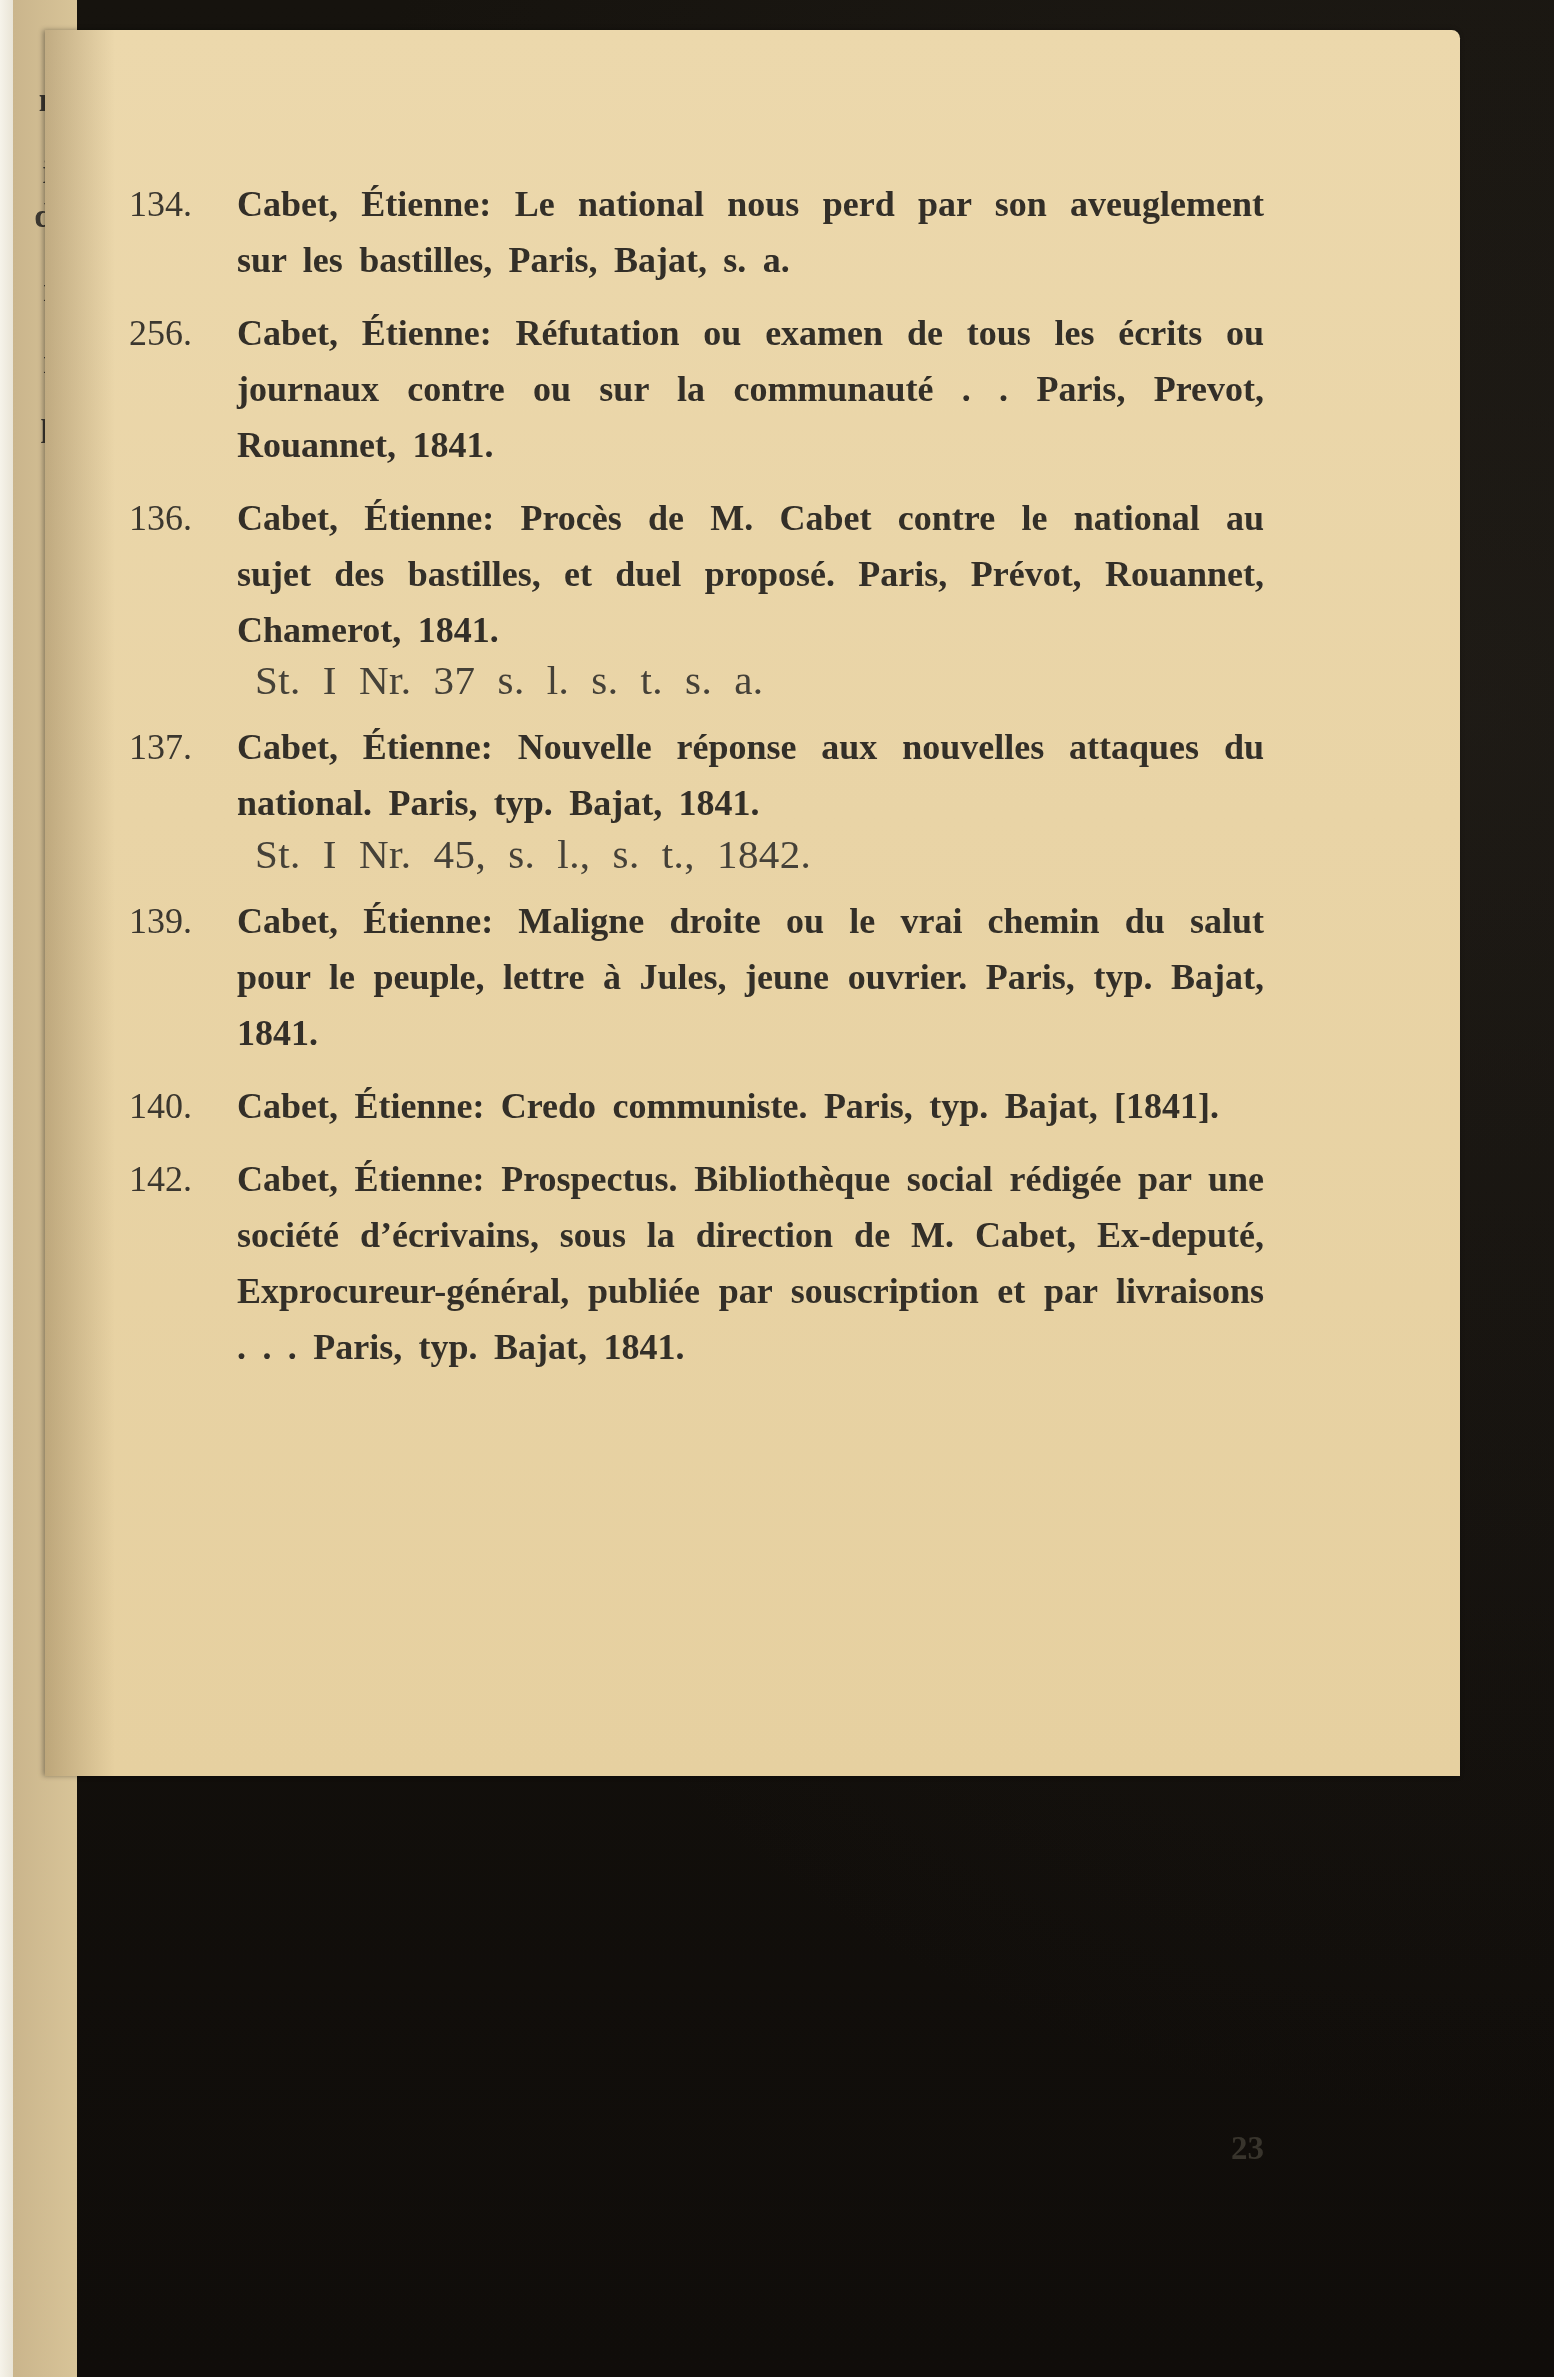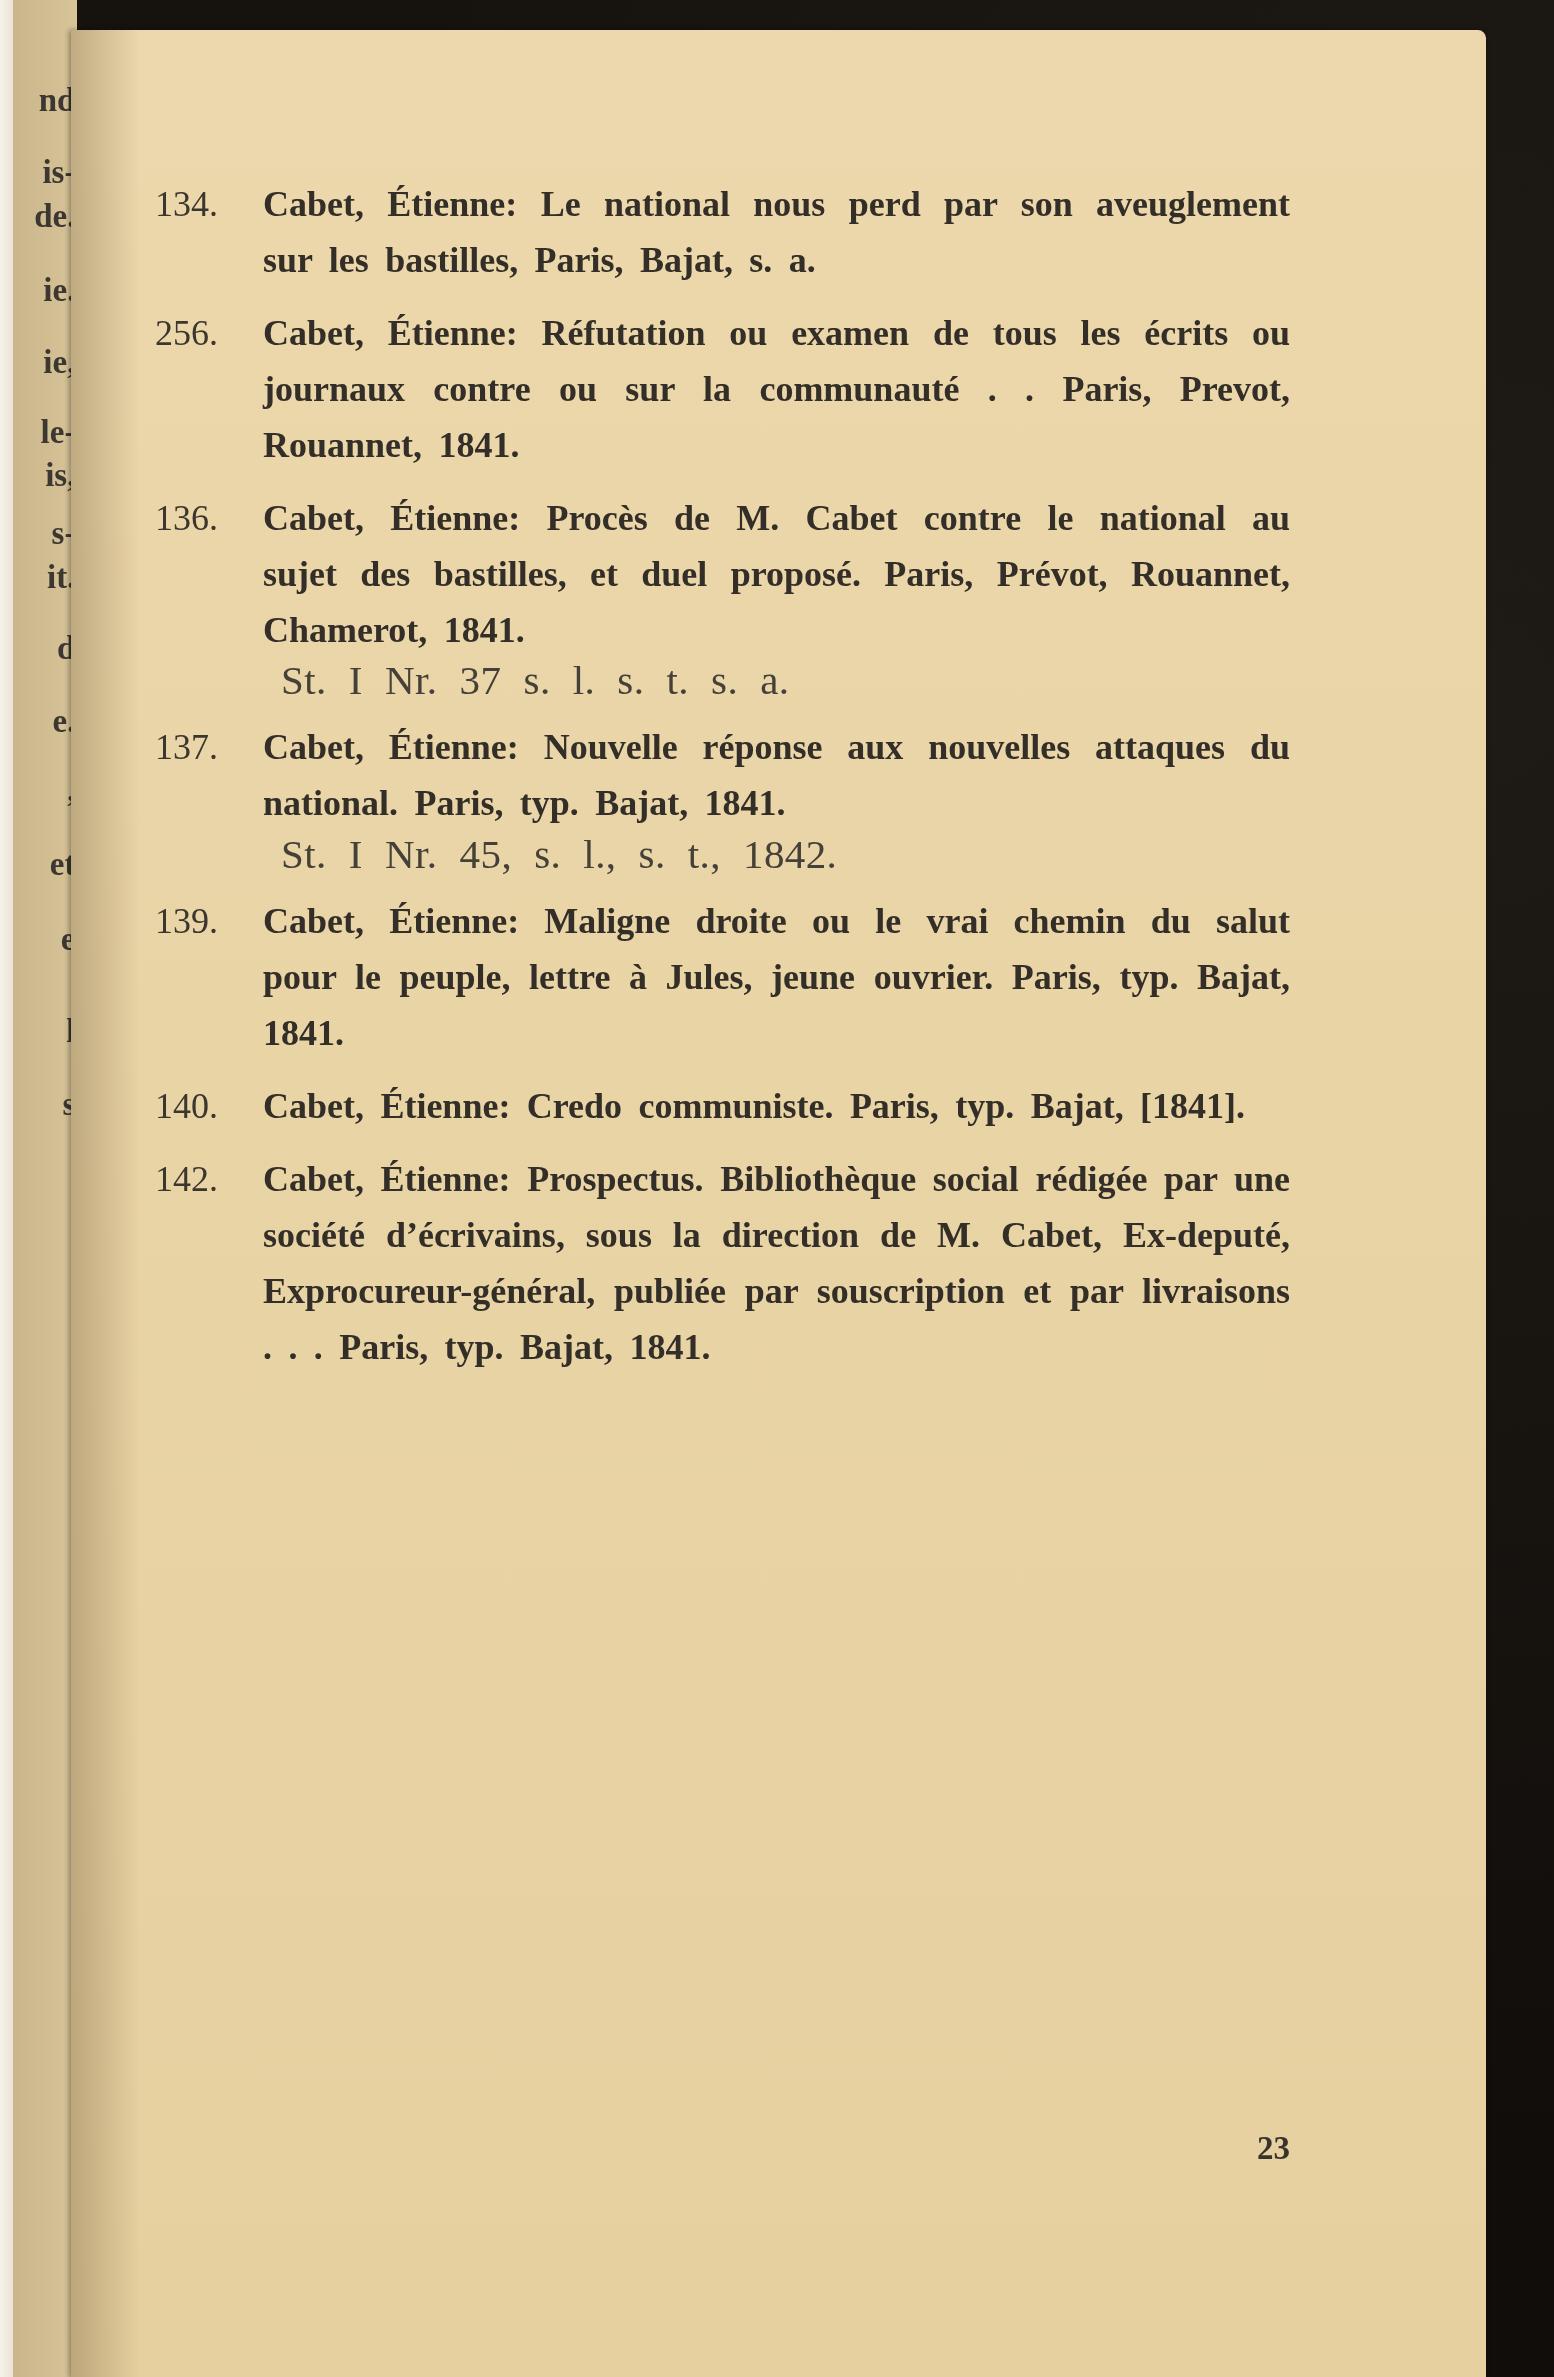--- a/index.html
+++ b/index.html
@@ -26,22 +26,22 @@
     background: linear-gradient(90deg, #cab58c, #d8c498);
     overflow: hidden;
     padding-left: 16px;
   }
   .edge-fragment {
     position: absolute; right: 1.6px;
     font-size: 33px; font-weight: bold; color: #3c3831;
     white-space: nowrap;
   }
   .main-page {
-    position: absolute; left: 71px; top: 29.5px;
-    width: 1415px; height: 2348px;
+    position: absolute; left: 45px; top: 29.5px;
+    width: 1415px; height: 1746px;
     background: linear-gradient(180deg, #ecd8ac 0%, #e9d4a6 45%, #e6d0a0 100%);
     border-radius: 0 8.2px 0 0;
     box-shadow: -1.6px 0 4.9px rgba(0,0,0,0.35);
   }
   .main-page::before {
     content: ""; position: absolute; left: 0; top: 0; bottom: 0; width: 70px;
     background: linear-gradient(90deg, rgba(92,68,34,0.30), rgba(92,68,34,0.0));
     pointer-events: none;
     border-radius: 0 0 0 0;
   }

